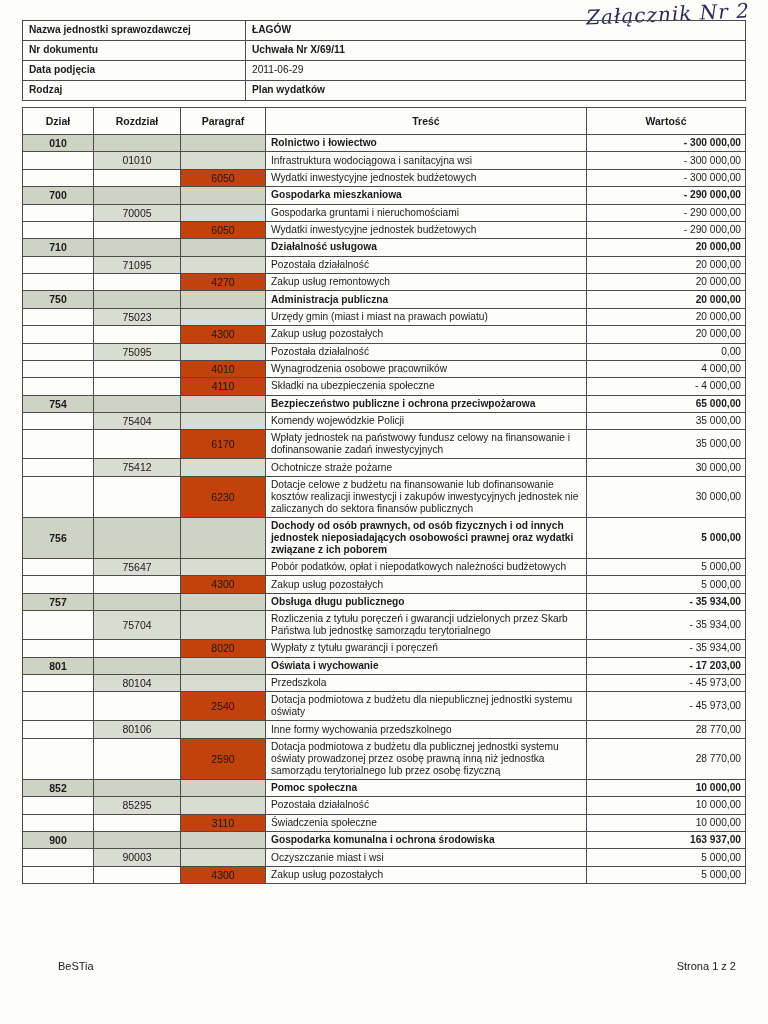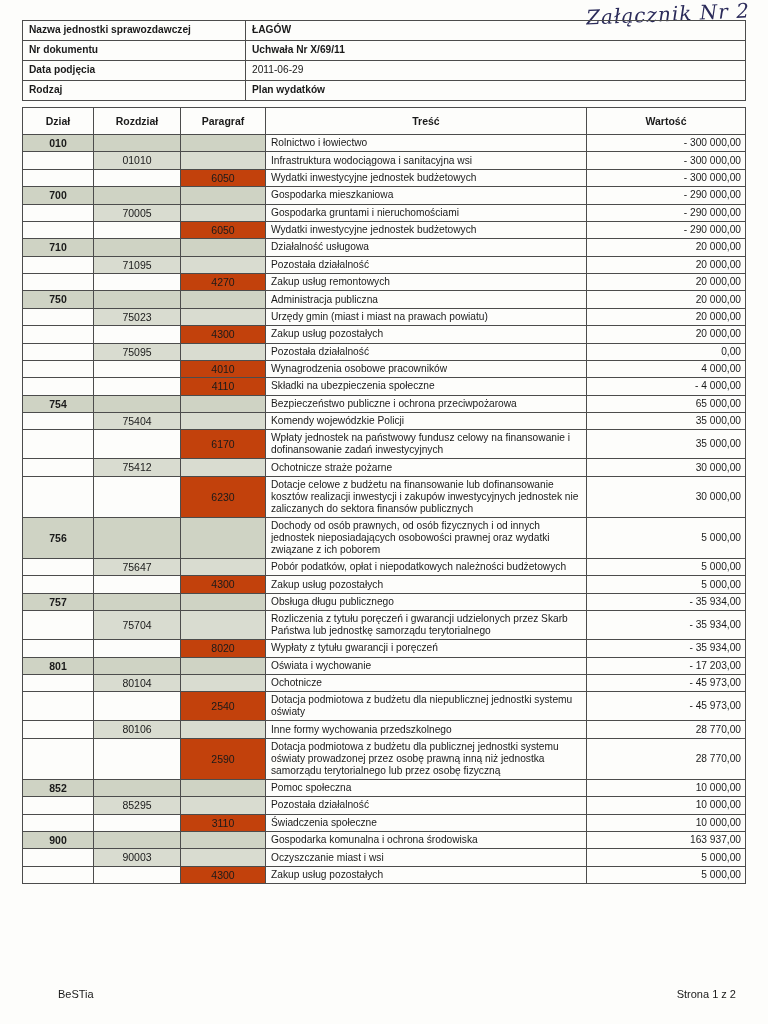--- a/index.html
+++ b/index.html
@@ -82,33 +82,33 @@
     text-align: center;
     font-weight: bold;
     font-size: 10.5px;
   }
   .num.sub { font-weight: normal; }
   .tresc { padding-left: 5px; }
   .wart {
     text-align: right;
     white-space: nowrap;
   }
-  tr.level0 .tresc, tr.level0 .wart { font-weight: normal; }
+  tr.level0 .tresc, tr.level0 .wart { font-weight: bold; }
   tr.level0 td.shade { background: #cfd3c4; }
   tr.level1 td.shade { background: #d9dcd0; }
   tr.level2 td.shade { background: #c2410c; }
   td.shade { background: #e4e6dc; }
   td.blank { background: transparent; }
 
   
   .footer {
     position: absolute;
     left: 22px;
     right: 22px;
-    top: 988px;
+    top: 960px;
     font-size: 11px;
     display: flex;
     justify-content: space-between;
   }
   .footer .left { padding-left: 36px; }
   .footer .right { padding-right: 10px; }
 </style>
 </head>
 <body>
 
@@ -338,21 +338,21 @@
             <td class="num shade">801</td>
             <td class="num sub shade"></td>
             <td class="num sub shade"></td>
             <td class="tresc blank">Oświata i wychowanie</td>
             <td class="wart blank">- 17 203,00</td>
           </tr>
           <tr class="level1">
             <td class="num blank"></td>
             <td class="num sub shade">80104</td>
             <td class="num sub shade"></td>
-            <td class="tresc blank">Ochotnicze</td>
+            <td class="tresc blank">Przedszkola</td>
             <td class="wart blank">- 45 973,00</td>
           </tr>
           <tr class="level2">
             <td class="num blank"></td>
             <td class="num sub blank"></td>
             <td class="num sub shade">2540</td>
             <td class="tresc blank">Dotacja podmiotowa z budżetu dla niepublicznej jednostki systemu oświaty</td>
             <td class="wart blank">- 45 973,00</td>
           </tr>
           <tr class="level1">

